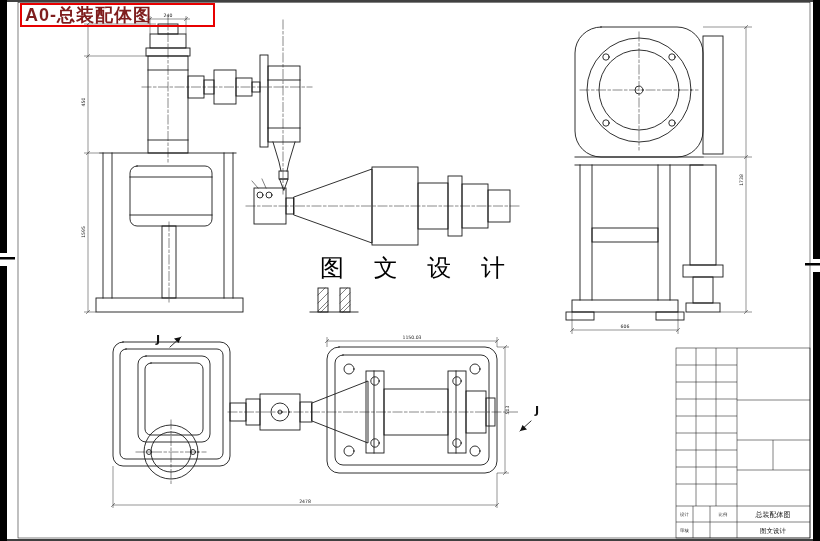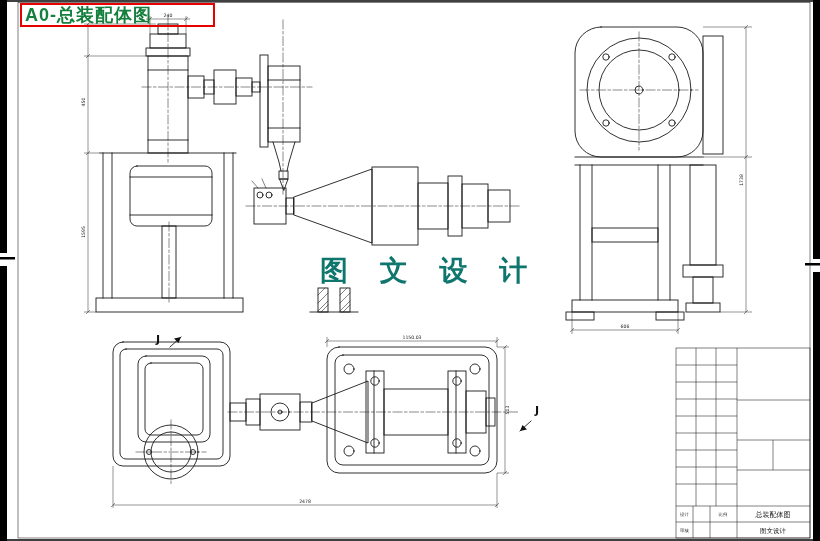--- a/index.html
+++ b/index.html
@@ -1,22 +1,22 @@
 <!DOCTYPE html>
 <html><head>
 <meta charset="utf-8">
 <style>
   html,body{margin:0;padding:0;background:#ffffff;}
   #page{position:relative;width:820px;height:541px;background:#fff;overflow:hidden;
         font-family:"Liberation Sans",sans-serif;}
   .red-label{position:absolute;left:20px;top:3px;width:188px;height:20px;
-     border:2px solid #e80000;color:#15803d;font-weight:bold;font-size:18px;
+     border:2px solid #e80000;color:#7f1d1d;font-weight:bold;font-size:18px;
      line-height:20px;letter-spacing:1px;padding-left:3px;white-space:nowrap;box-sizing:content-box;}
   .watermark{position:absolute;left:320px;top:252px;font-family:"DejaVu Serif",serif;
-     font-size:28px;font-weight:700;color:#0f766e;letter-spacing:11px;white-space:nowrap;}
+     font-size:24px;font-weight:400;color:#000000;letter-spacing:11px;white-space:nowrap;}
   svg{position:absolute;left:0;top:0;}
   .ln{stroke:#1a1a1a;stroke-width:.9;fill:none;stroke-linecap:square;}
   .tn{stroke:#1a1a1a;stroke-width:.55;fill:none;}
   .cl{stroke:#2a2a2a;stroke-width:.55;fill:none;stroke-dasharray:9 2.5 2.5 2.5;}
   .dim{stroke:#2a2a2a;stroke-width:.5;fill:none;}
   .dimtxt{font:4.6px "DejaVu Sans",sans-serif;fill:#222;}
   .jtxt{font:bold 11px "DejaVu Sans",sans-serif;fill:#111;}
   .tbtxt{font:7px "DejaVu Sans",sans-serif;fill:#111;}
   .tbsm{font:4.4px "DejaVu Sans",sans-serif;fill:#333;}
   .bar{fill:#000;}

